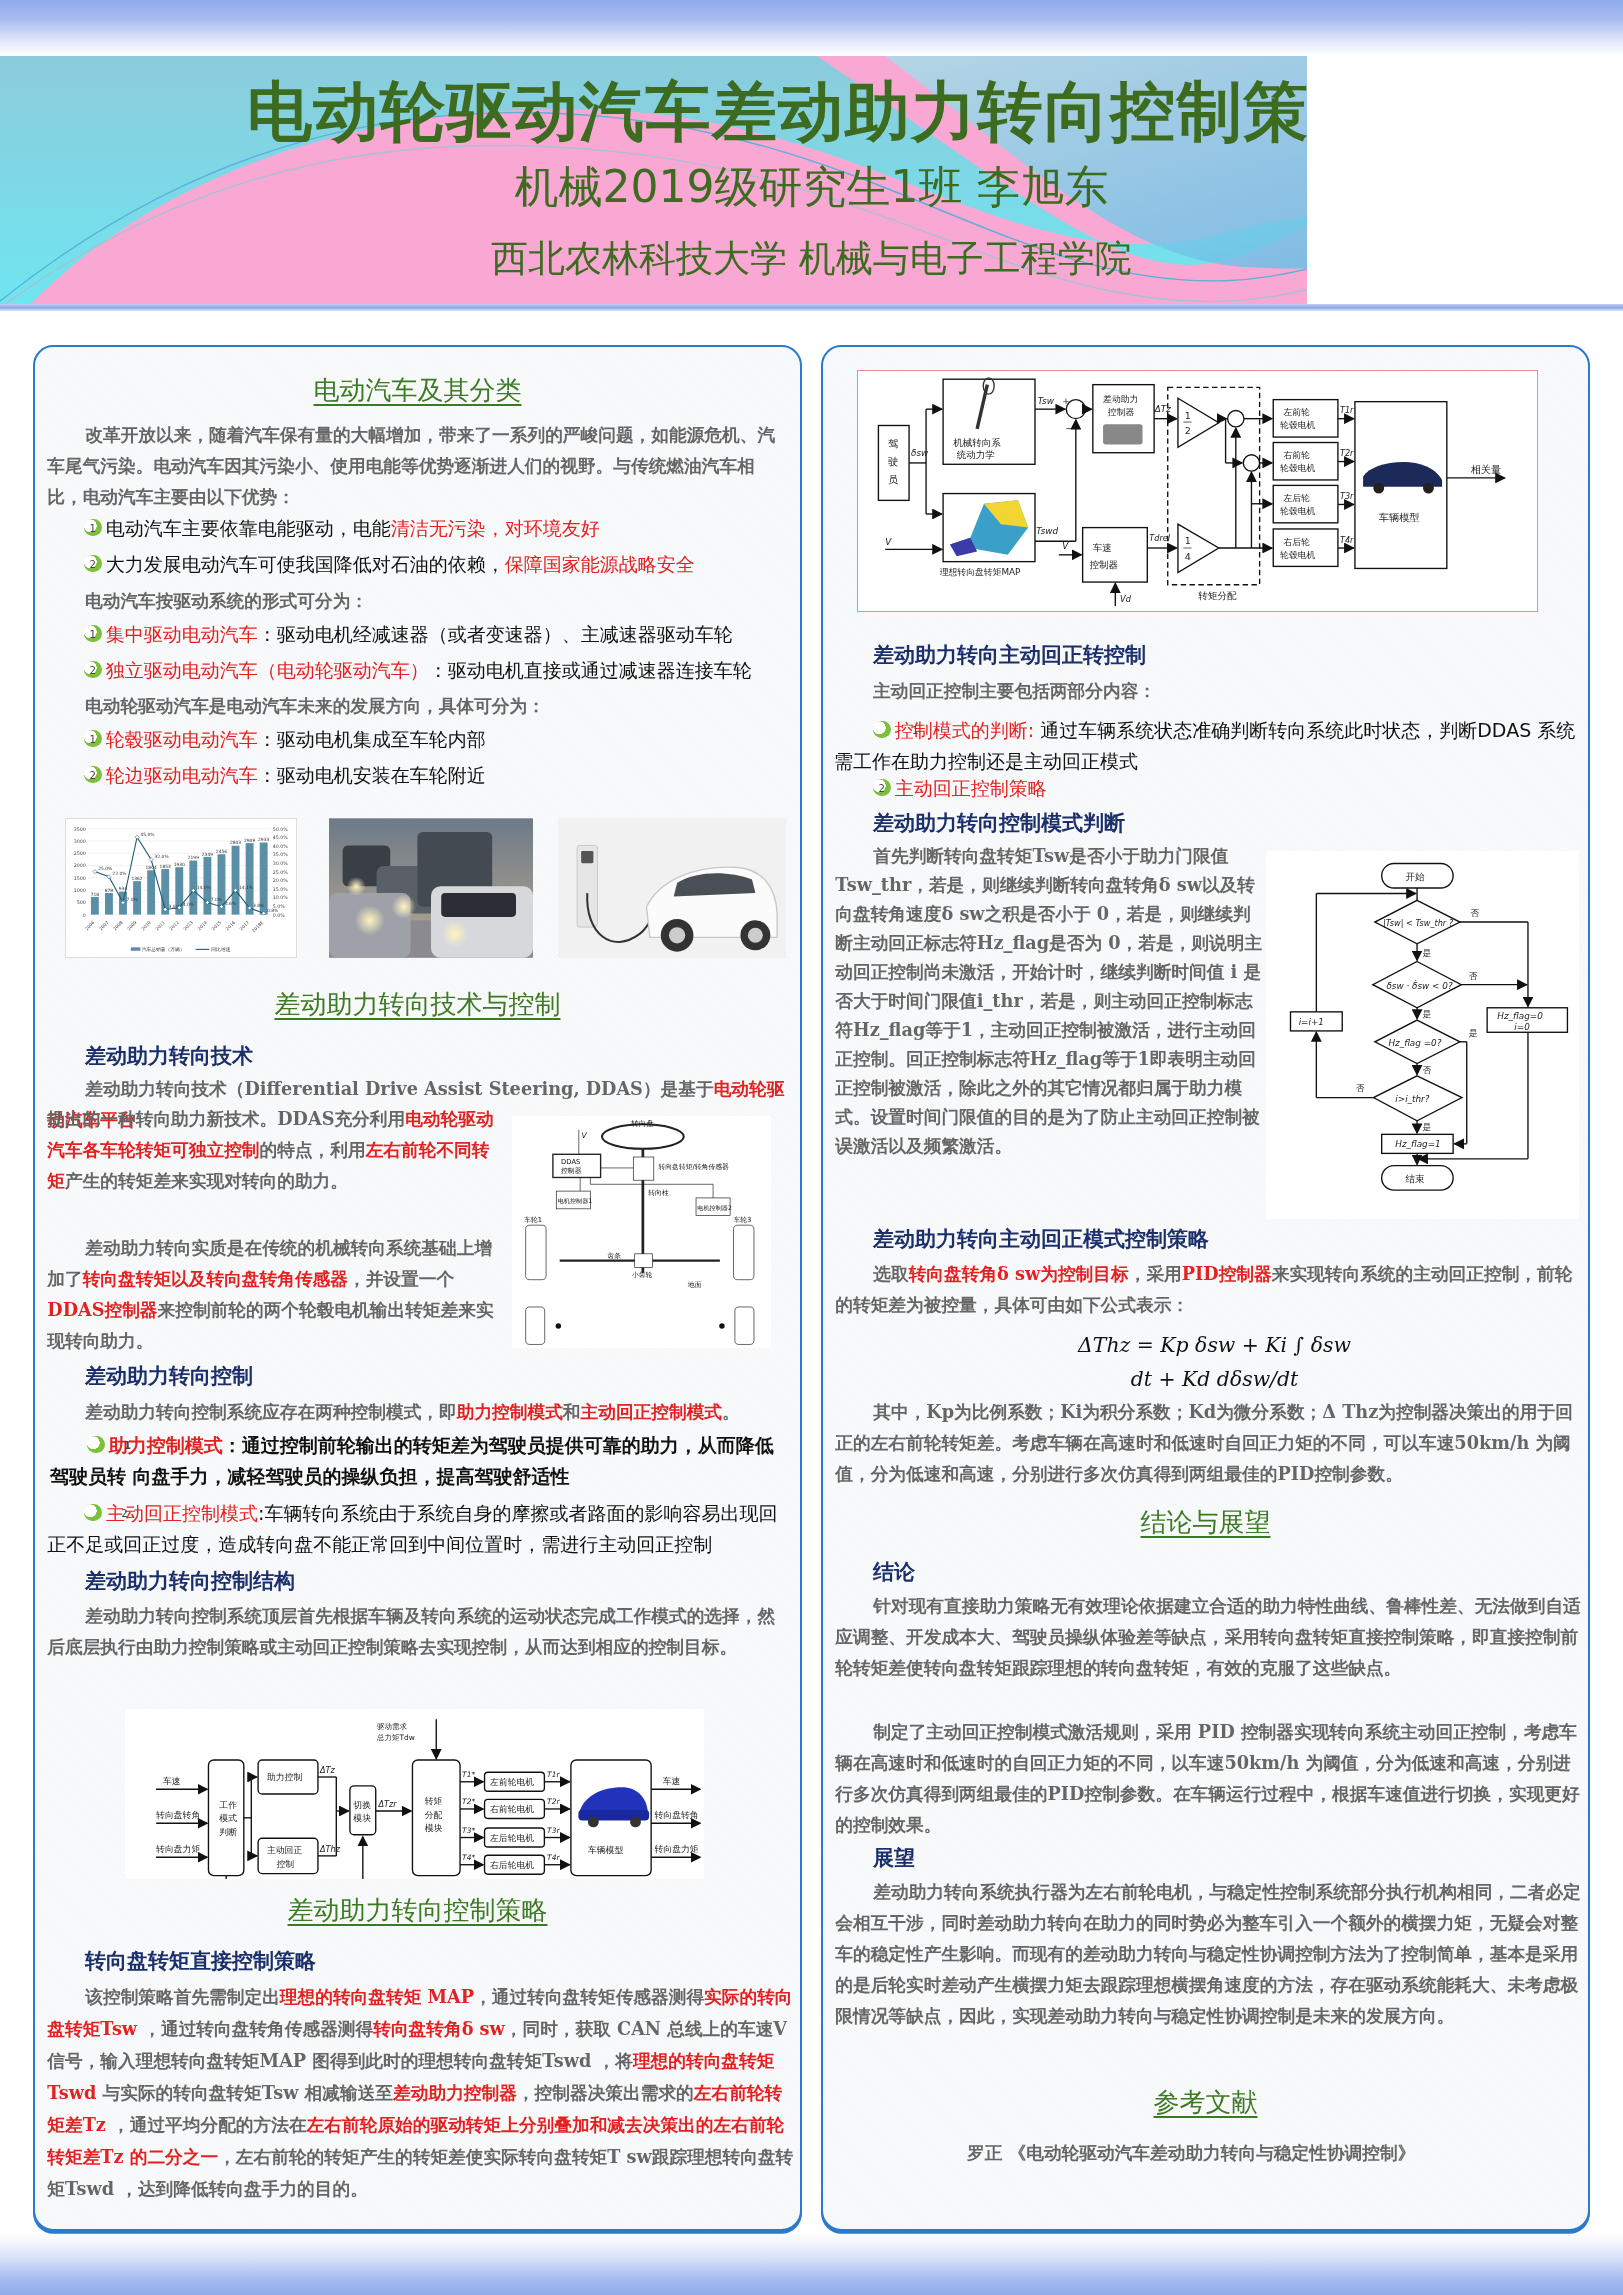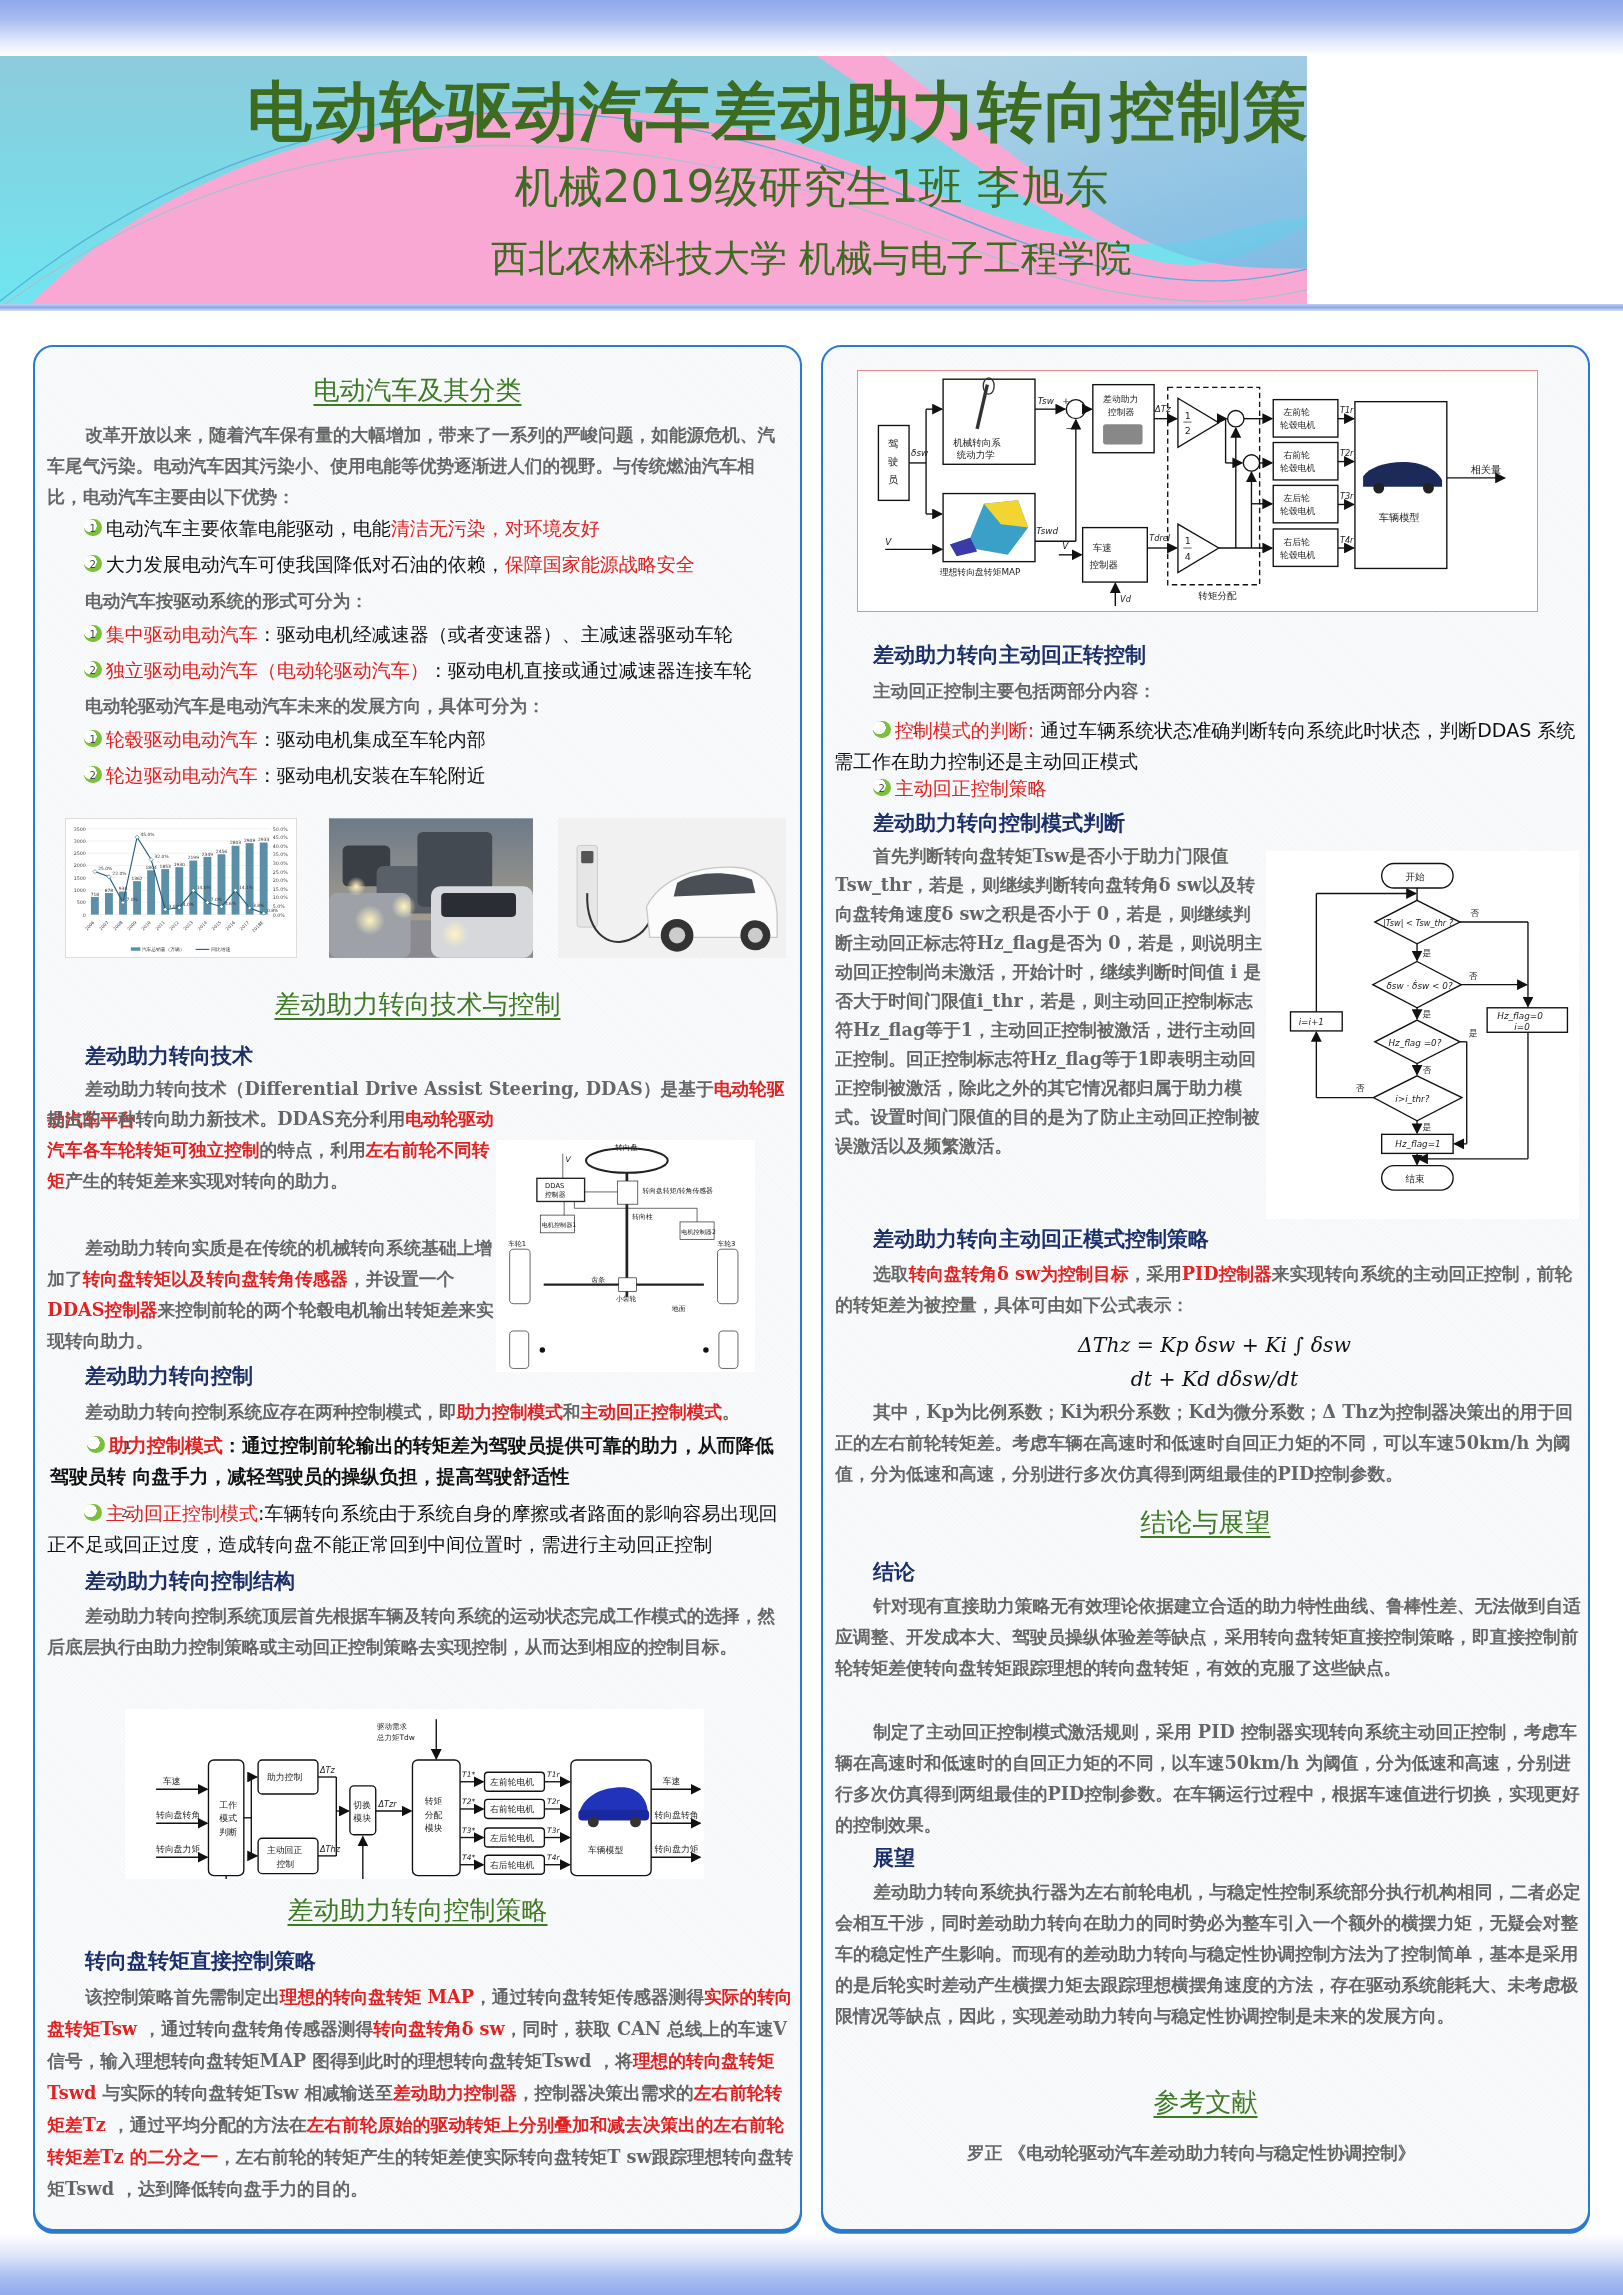--- a/index.html
+++ b/index.html
@@ -278,21 +278,21 @@
   <div class="para indent" style="left:12.3px; top:726px; width:742px;">
     <span>差动助力转向技术（Differential Drive Assist Steering, DDAS）是基于</span><span class="red">电动轮驱动汽车平台</span>
   </div>
   <div class="para" style="left:12.3px; top:756px; width:449px;">
     <span>提出的一种转向助力新技术。DDAS充分利用</span><span class="red">电动轮驱动汽车各车轮转矩可独立控制</span><span>的特点，利用</span><span class="red">左右前轮不同转矩</span><span>产生的转矩差来实现对转向的助力。</span>
   </div>
   <div class="para indent" style="left:12.3px; top:885px; width:449px;">
     <span>差动助力转向实质是在传统的机械转向系统基础上增加了</span><span class="red">转向盘转矩以及转向盘转角传感器</span><span>，并设置一个</span><span class="red">DDAS控制器</span><span>来控制前轮的两个轮毂电机输出转矩差来实现转向助力。</span>
   </div>
 
-  <div class="figure" style="left:461px; top:769px; width:259px; height:232px;margin-top:24px;">
+  <div class="figure" style="left:477px; top:769px; width:259px; height:232px;">
     <svg width="259" height="232" viewBox="0 0 380 340" font-size="11" fill="#111">
       <ellipse cx="192" cy="30" rx="60" ry="18" fill="none" stroke="#222" stroke-width="3"></ellipse>
       <text x="175" y="14">转向盘</text>
       <line x1="192" y1="48" x2="192" y2="230" stroke="#222" stroke-width="4"></line>
       <rect x="178" y="60" width="30" height="34" fill="#fff" stroke="#222"></rect>
       <text x="215" y="78" font-size="10">转向盘转矩/转角传感器</text>
       <text x="200" y="115" font-size="10">转向柱</text>
       <line x1="98" y1="20" x2="98" y2="56" stroke="#222"></line>
       <text x="102" y="32" font-style="italic">V</text>
       <rect x="60" y="56" width="70" height="34" fill="#fff" stroke="#222" stroke-width="2"></rect>

